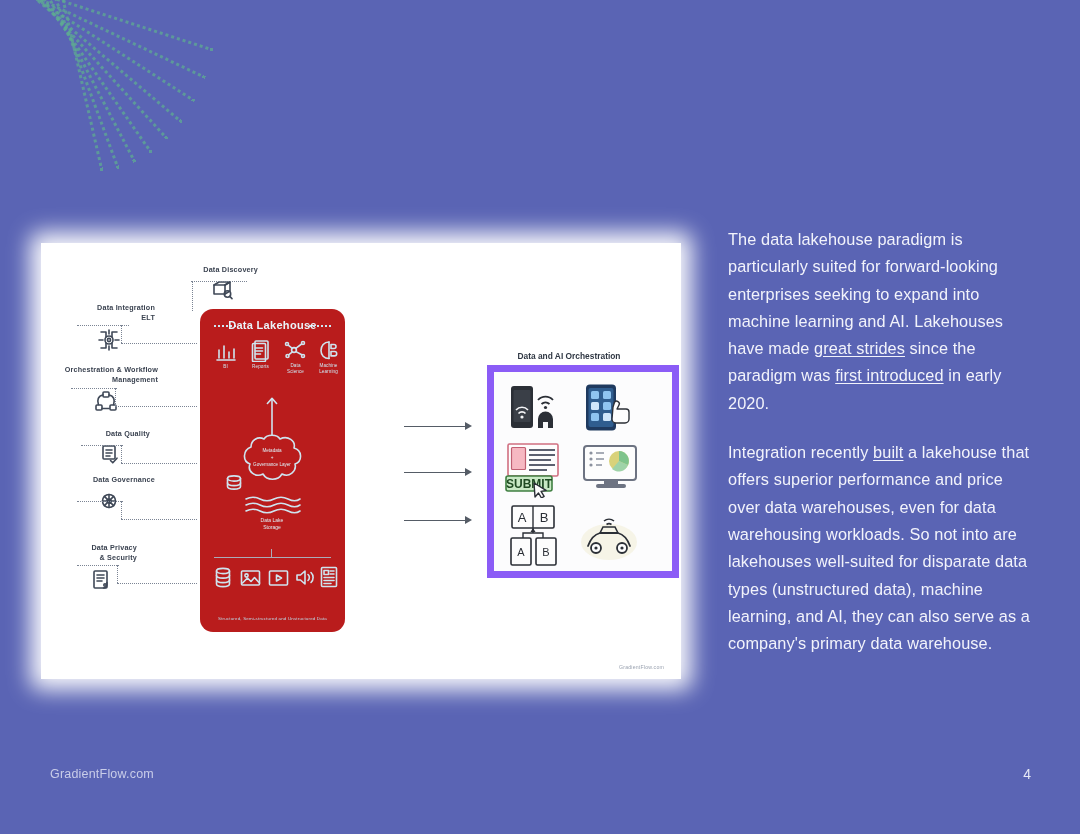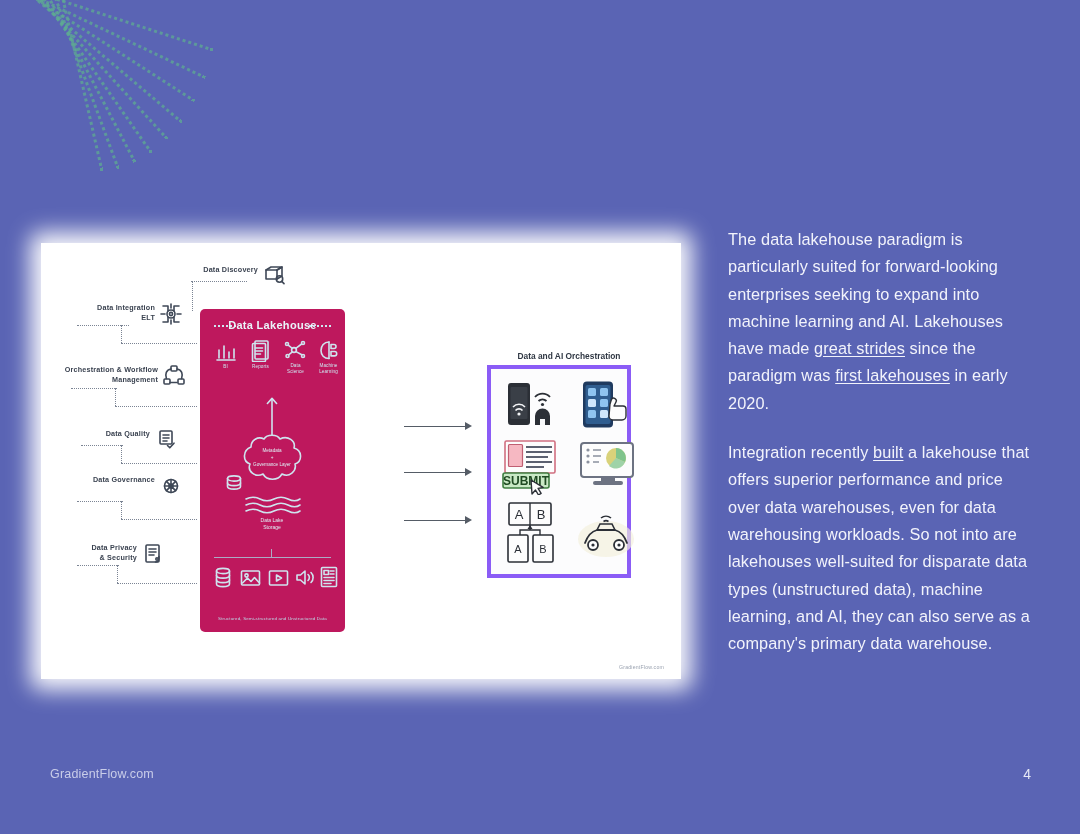--- a/index.html
+++ b/index.html
@@ -68,30 +68,30 @@
     position: absolute;
     width: 0;
     border-left: 1.5px dotted #7b8494;
   }
 
   .ic { display: block; }
   .ic-stroke { fill: none; stroke: #3f4857; stroke-width: 1.6; stroke-linecap: round; stroke-linejoin: round; }
   .ic-light  { fill: none; stroke: #cfe4ef; stroke-width: 1.6; stroke-linecap: round; stroke-linejoin: round; }
 
   
-  .rail-row { position: absolute; display: flex; gap: 5px; }
+  .rail-row { position: absolute; display: flex; align-items: center; gap: 5px; flex-direction: column; }
   .rail-row .rail-txt { width: 92px; text-align: right; }
 
   
   #lakehouse {
     position: absolute;
     left: 159px; top: 66px;
     width: 145px; height: 323px;
-    background: #be185d;
-    border-radius: 5px;
+    background: #b91c1c;
+    border-radius: 13px;
   }
   #lakehouse-title {
     position: absolute; top: 10px; left: 0; width: 100%;
     text-align: center;
     color: #eaf4fa;
     font-size: 11px;
     font-weight: bold;
     letter-spacing: .3px;
   }
   .title-dots { position: absolute; top: 16px; height: 0; border-top: 2px dotted #cfe6f1; width: 22px; }
@@ -138,23 +138,23 @@
   
   #apps-title {
     position: absolute;
     left: 443px; top: 108px; width: 170px;
     text-align: center;
     font-size: 8.4px; font-weight: bold; color: #2f3743;
   }
   #apps-box {
     position: absolute;
     left: 446px; top: 122px;
-    width: 144px; height: 213px;
+    width: 192px; height: 213px;
     background: #fcfcfd;
-    border: 4px solid #8b5cf6;
+    border: 7px solid #8b5cf6;
   }
   .app-cell { position: absolute; }
 
   #diagram-watermark {
     position: absolute; right: 17px; bottom: 9px;
     font-size: 5.2px; color: #9aa2b0; letter-spacing: .2px;
   }
 
   
   #text-col {
@@ -486,19 +486,19 @@
         <path d="M26 9 a8 8 0 0 1 10 0" fill="none" stroke="#2b2f36" stroke-width="1.6"></path>
         <path d="M28.5 12.5 a4.5 4.5 0 0 1 5 0" fill="none" stroke="#2b2f36" stroke-width="1.6"></path>
       </svg>
     </div>
   </div>
 
   <div id="diagram-watermark">GradientFlow.com</div>
 </div>
 
 <div id="text-col">
-  <p><span>The data lakehouse paradigm is particularly suited for forward-looking enterprises seeking to expand into machine learning and AI. Lakehouses have made </span><a class="lnk" href="#">great strides</a><span> since the paradigm was </span><a class="lnk" href="#">first lakehouses</a><span> in early 2020.</span></p>
+  <p><span>The data lakehouse paradigm is particularly suited for forward-looking enterprises seeking to expand into machine learning and AI. Lakehouses have made </span><a class="lnk" href="#">great strides</a><span> since the paradigm was </span><a class="lnk" href="#">first introduced</a><span> in early 2020.</span></p>
 
   <p><span>Integration recently </span><a class="lnk" href="#">built</a><span> a lakehouse that offers superior performance and price over data warehouses, even for data warehousing workloads. So not into are lakehouses well-suited for disparate data types (unstructured data), machine learning, and AI, they can also serve as a company's primary data warehouse.</span></p>
 </div>
 
 <div id="footer-brand">GradientFlow.com</div>
 <div id="page-number">4</div>
 
 </body></html>

